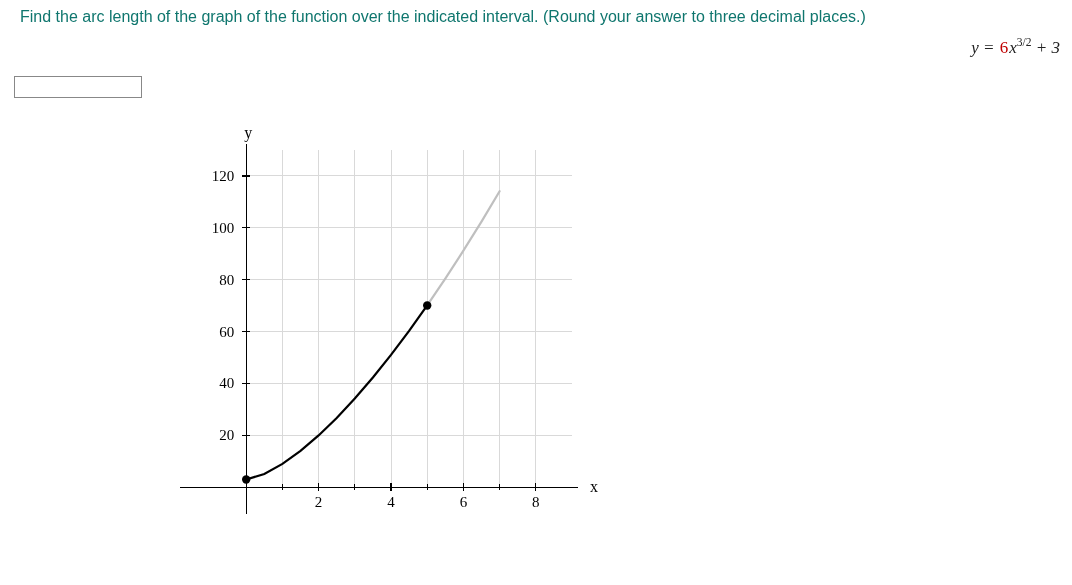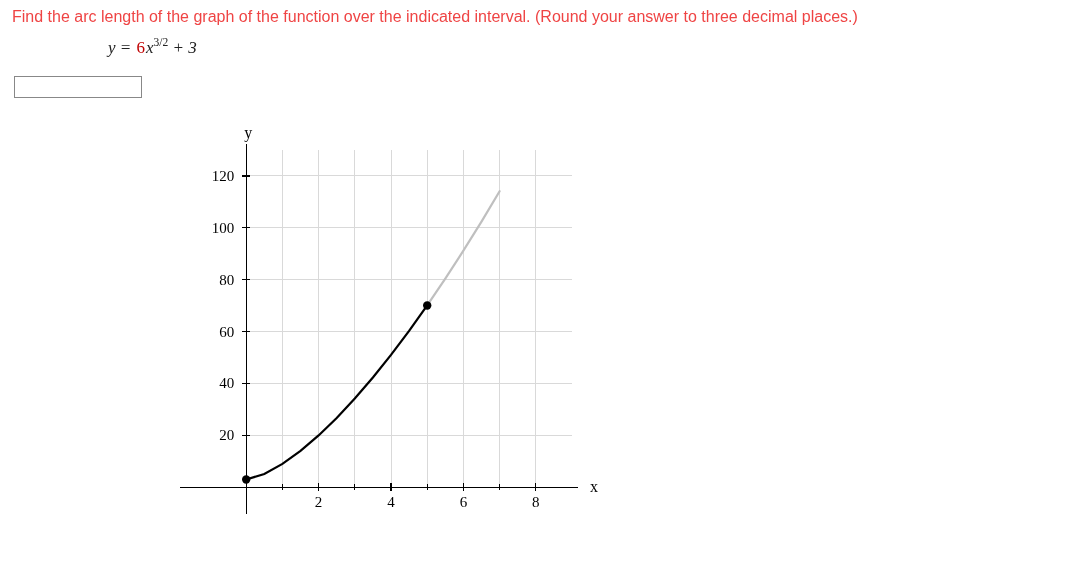--- a/index.html
+++ b/index.html
@@ -6,30 +6,31 @@
     margin: 0;
     padding: 8px 12px;
     font-family: Arial, Helvetica, sans-serif;
     background: #ffffff;
     color: #333;
     width: 1072px;
     box-sizing: border-box;
   }
   .prompt {
     font-size: 16px;
-    color: #ef4444;
-    margin: 0 0 10px 0;
+    color: #0f766e;
+    margin: 0 0 10px 8px;
   }
   .equation {
     font-family: Georgia, "Times New Roman", serif;
     font-style: italic;
     font-size: 17px;
     color: #222;
-    margin-left: 96px;
+    margin-left: 40px;
     margin-bottom: 18px;
+    text-align: right;
   }
   .equation .coef {
     color: #c00000;
     font-style: normal;
     padding: 0 1px;
   }
   .equation sup {
     font-size: 0.68em;
     vertical-align: super;
     font-style: normal;

